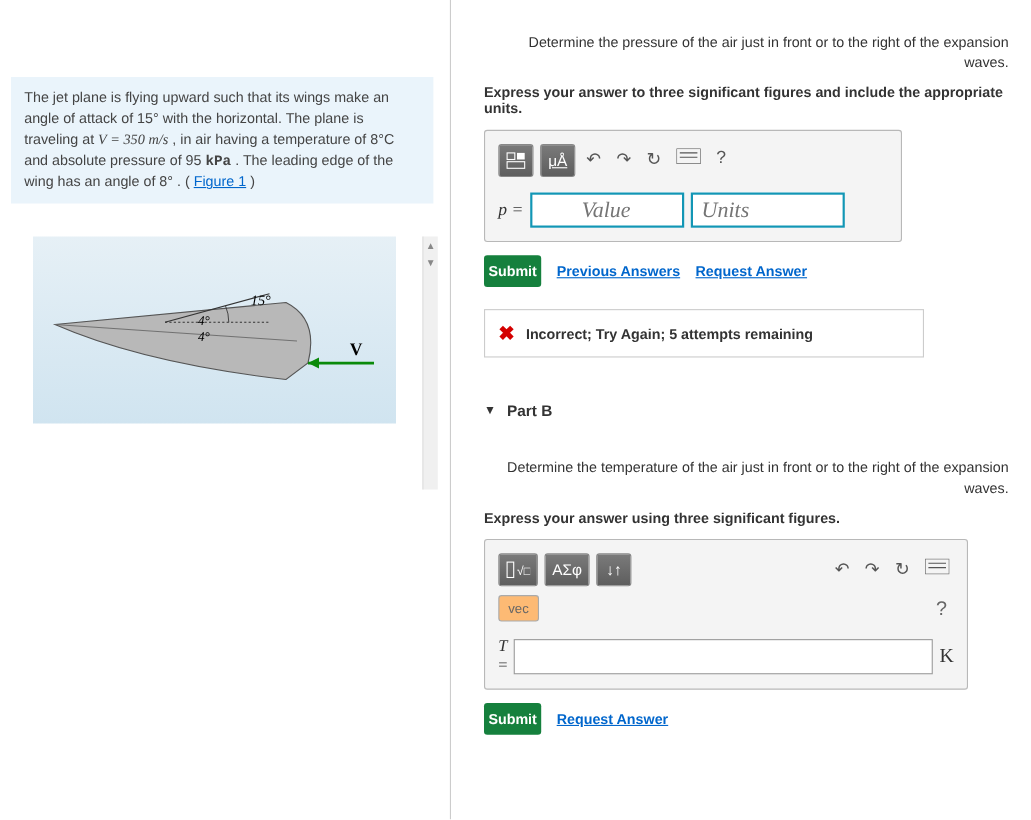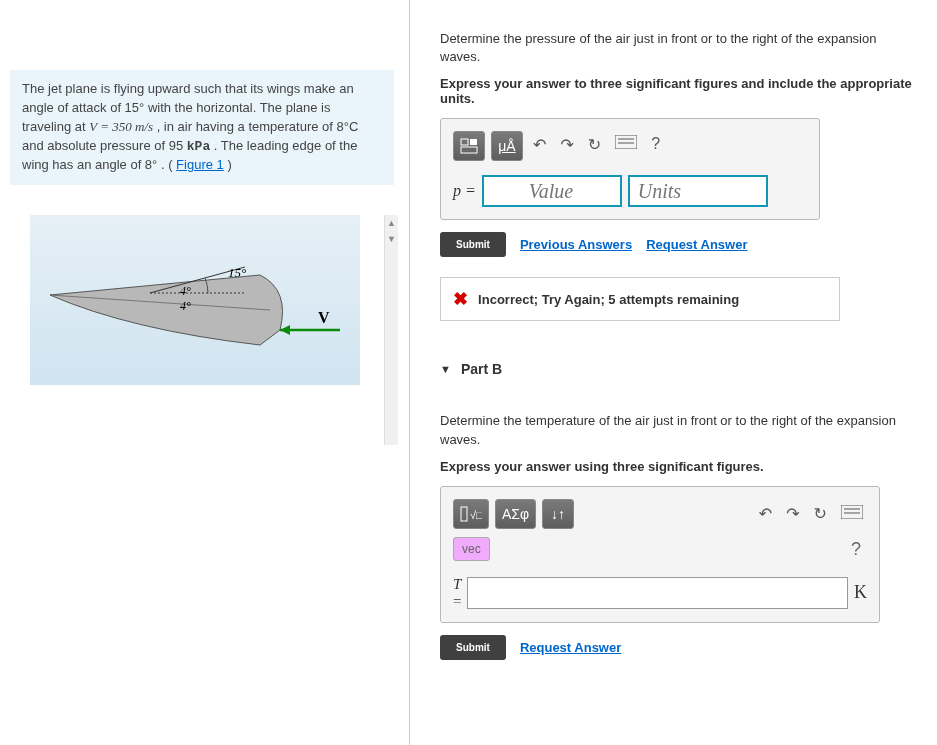--- a/index.html
+++ b/index.html
@@ -97,20 +97,21 @@
     height: 170px;
     margin-top: 30px;
     margin-left: 20px;
     background: linear-gradient(180deg, #e6f0f6 0%, #d0e4f0 100%);
     position: relative;
   }
   
   .question-text {
     margin-top: 30px;
     line-height: 1.4;
+    text-align: right;
   }
   .instr {
     margin-top: 10px;
     font-weight: bold;
   }
   .answer-box {
     border: 1px solid #b8b8b8;
     border-radius: 3px;
     background: #f4f4f4;
     padding: 12px;
@@ -166,26 +167,26 @@
   }
   .value-input { width: 140px; padding-left: 45px; }
   .units-input { width: 140px; }
   .action-row {
     margin-top: 12px;
     display: flex;
     align-items: center;
     gap: 14px;
   }
   .submit-btn {
-    background: #404040;
+    background: #15803d;
     color: #fff;
     border: none;
     border-radius: 3px;
-    padding: 7px 16px;
-    font-size: 10px;
+    padding: 7px 4px;
+    font-size: 13px;
     font-weight: bold;
     cursor: pointer;
   }
   .link {
     color: #0066cc;
     text-decoration: underline;
     font-size: 13px;
     font-weight: bold;
     cursor: pointer;
   }
@@ -234,21 +235,21 @@
   }
   .spacer { flex: 1; }
   .vec-row {
     margin-top: 8px;
     display: flex;
     align-items: center;
   }
   .vec-btn {
     padding: 4px 8px;
     border: 1px solid #aaa;
-    background: #f0abfc;
+    background: #fdba74;
     color: #666;
     font-size: 12px;
     border-radius: 3px;
     cursor: pointer;
   }
   .help-q {
     font-size: 18px;
     color: #666;
     padding: 2px 6px;
   }

